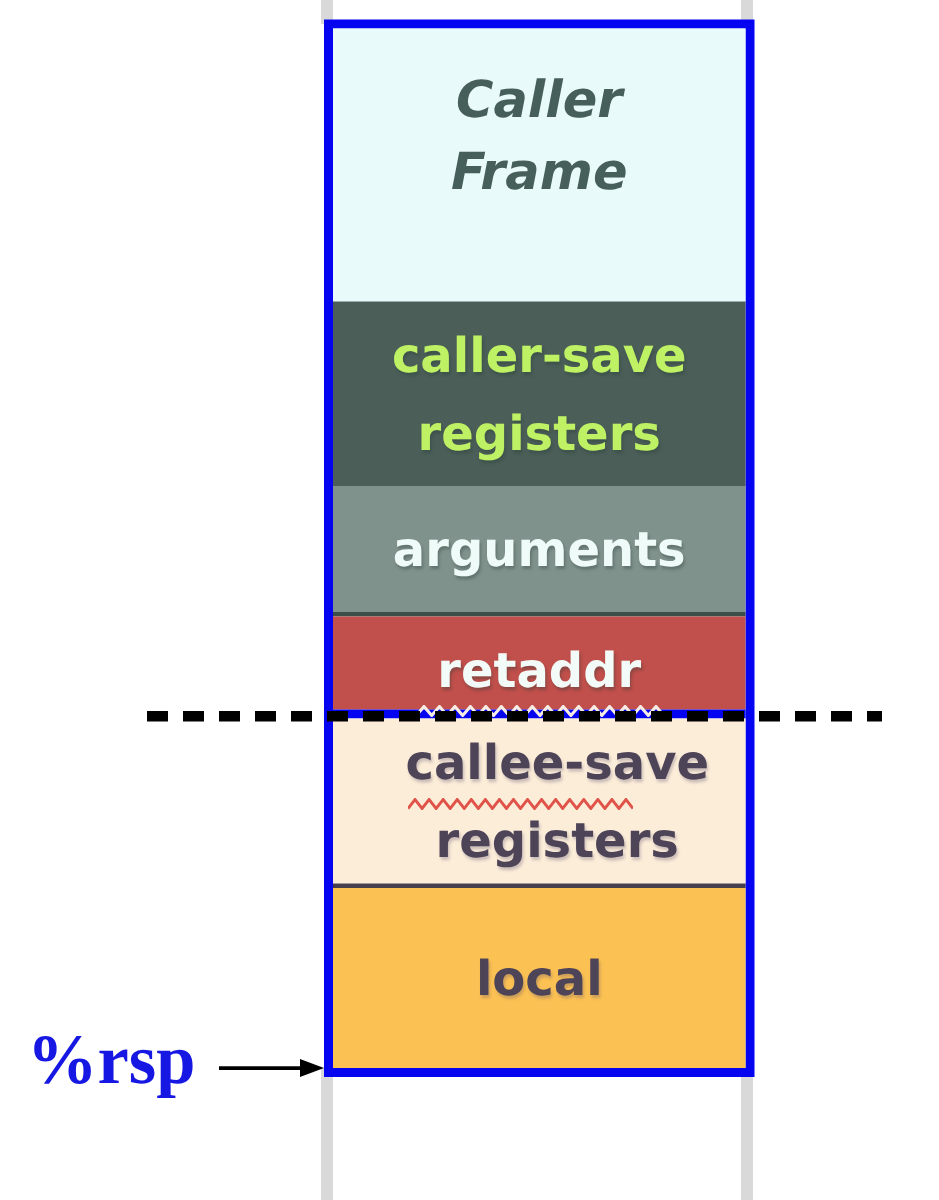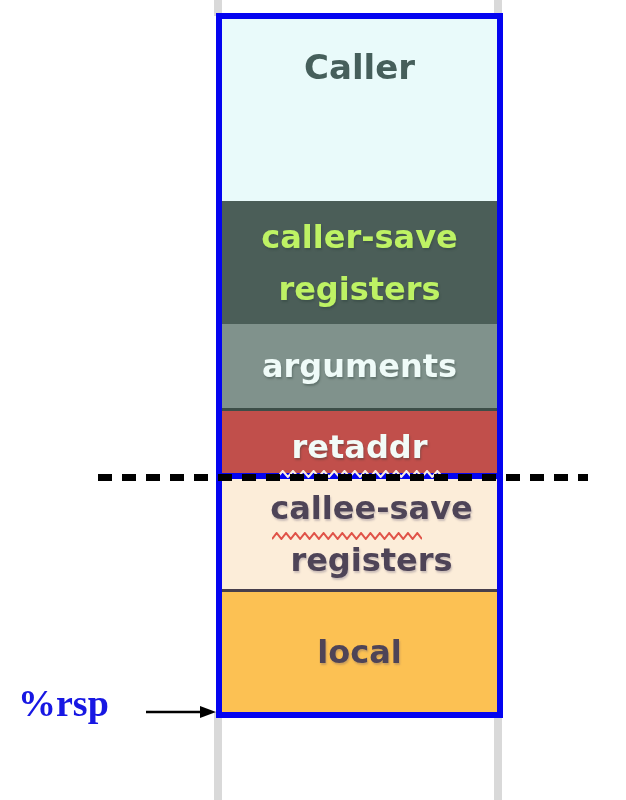--- a/index.html
+++ b/index.html
@@ -51,38 +51,39 @@
   
   .dashed-line {
     position:absolute; left:98px; top:474px; width:490px; height:7px; z-index:5;
     background:repeating-linear-gradient(90deg, currentColor 0 14px, transparent 14px 24px);
   }
 
   
   .rsp-label {
     position:absolute; left:18px; top:684px; z-index:6;
     font-family:"Liberation Serif", "DejaVu Serif", serif;
-    font-weight:bold; font-size:38px; line-height:1;
+    font-weight:bold; font-size:47px; line-height:1;
   }
   .rsp-arrow { position:absolute; left:146px; top:703px; z-index:6; }
 </style>
 </head>
 <body>
 
 <div class="canvas">
 
   <div class="guide guide-tl" style="background-color: rgb(217, 217, 217);"></div>
   <div class="guide guide-tr" style="background-color: rgb(217, 217, 217);"></div>
   <div class="guide guide-bl" style="background-color: rgb(217, 217, 217);"></div>
   <div class="guide guide-br" style="background-color: rgb(217, 217, 217);"></div>
 
   <div class="stack" style="border-color: rgb(4, 4, 240);">
 
-    <div class="sec sec-caller-frame" style="background-color: rgb(233, 250, 250); color: rgb(70, 95, 91);">
+    <div class="sec sec-caller-frame" style="background-color: rgb(233, 250, 250); color: rgb(70, 95, 91); font-style: italic;">
       <div class="line">Caller</div>
+      <div class="line">Frame</div>
     </div>
 
     <div class="sec sec-caller-save light-shadow" style="background-color: rgb(75, 94, 88); color: #bef264;">
       <div class="line">caller-save</div>
       <div class="line">registers</div>
     </div>
 
     <div class="sec sec-arguments light-shadow" style="background-color: rgb(128, 146, 140); color: rgb(239, 251, 248);">
       <div class="line">arguments</div>
     </div>

